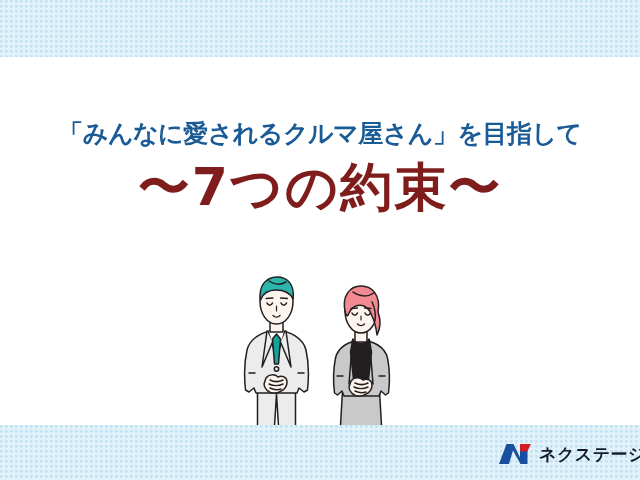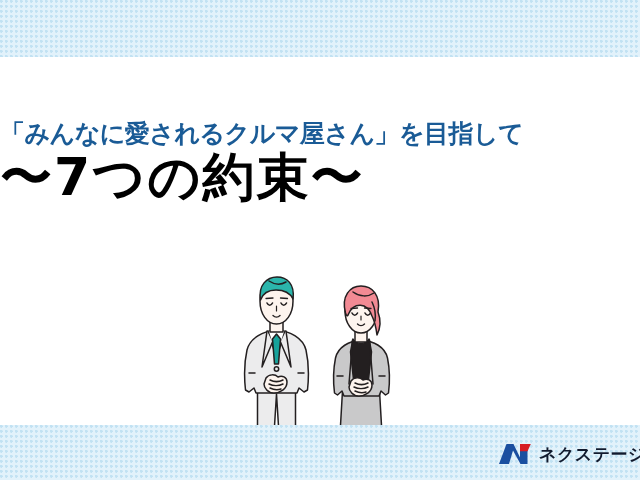--- a/index.html
+++ b/index.html
@@ -49,38 +49,40 @@
     height: 368px;
     background: #ffffff;
   }
 
   
   #headline-wrap {
     position: absolute;
     left: 0;
     top: 118px;
     width: 640px;
+    text-align: center;
   }
   #headline-1 {
     display: block;
     font-family: "DejaVu Sans", "Liberation Sans", sans-serif;
     font-size: 25px;
     font-weight: 700;
     letter-spacing: -0.5px;
     color: #1a5b96;
     line-height: 1.25;
     white-space: nowrap;
   }
   #headline-2 {
     display: block;
+    margin-top: 10px;
     font-family: "DejaVu Sans", "Liberation Sans", sans-serif;
     font-size: 52px;
     font-weight: 700;
     letter-spacing: 2px;
-    color: #000000;
+    color: #7f1d1d;
     line-height: 1.08;
     white-space: nowrap;
   }
 
   
   #illustration {
     position: absolute;
     left: 236px;
     top: 272px;
     width: 180px;

